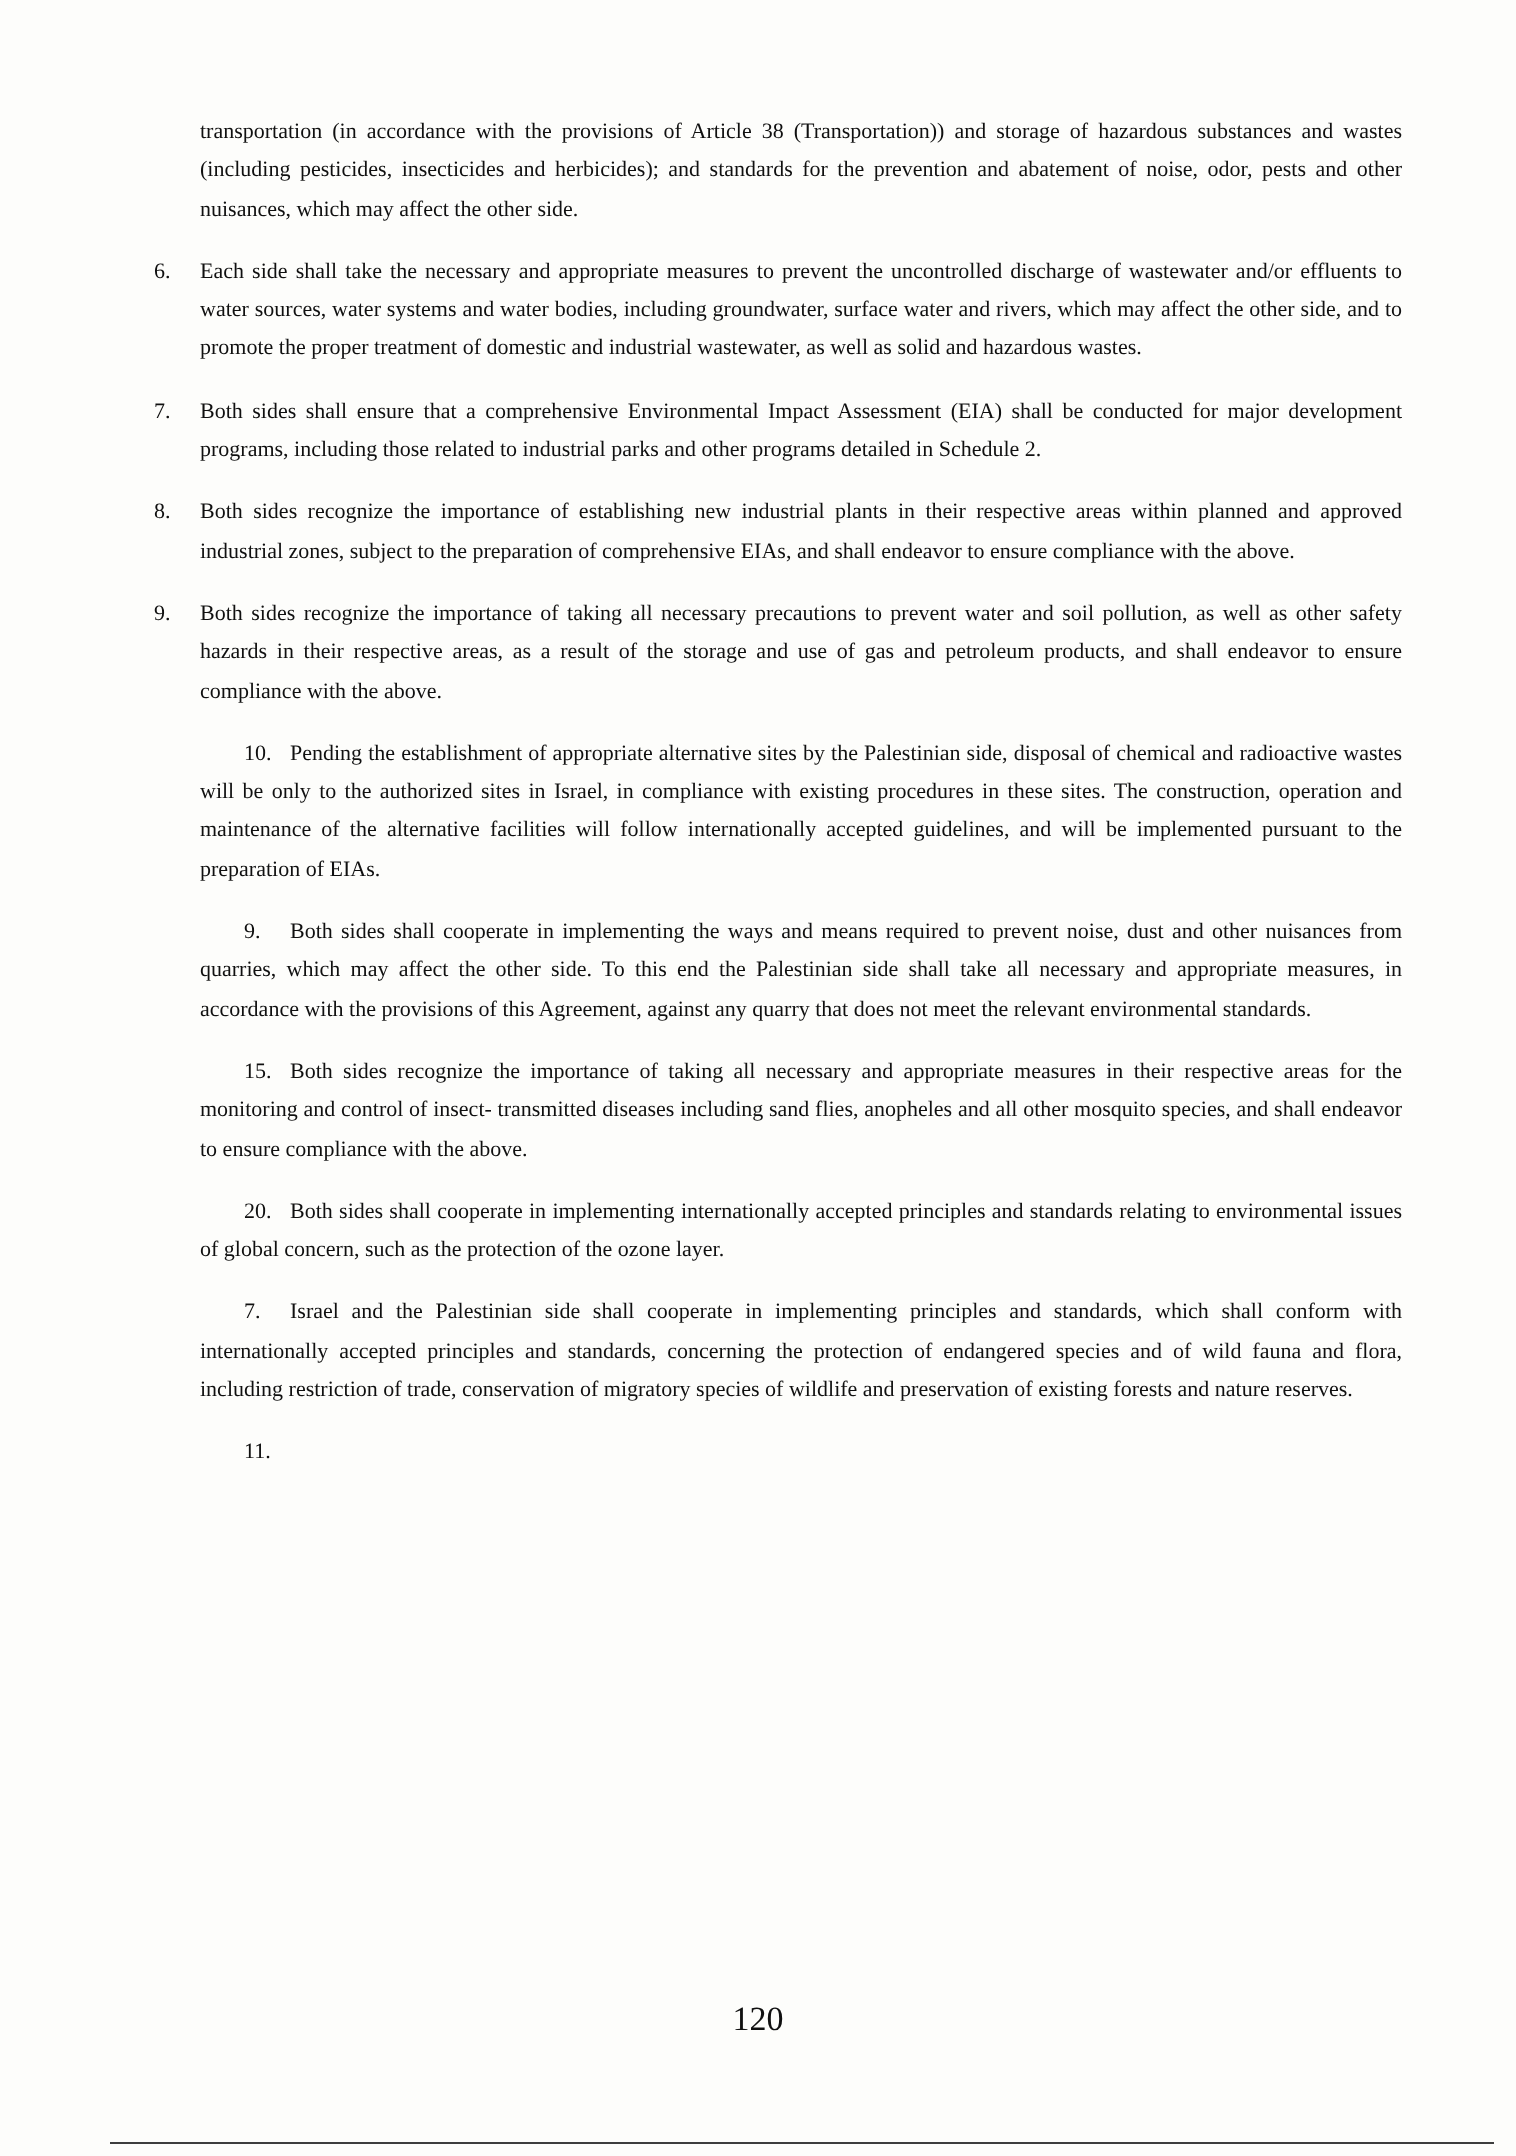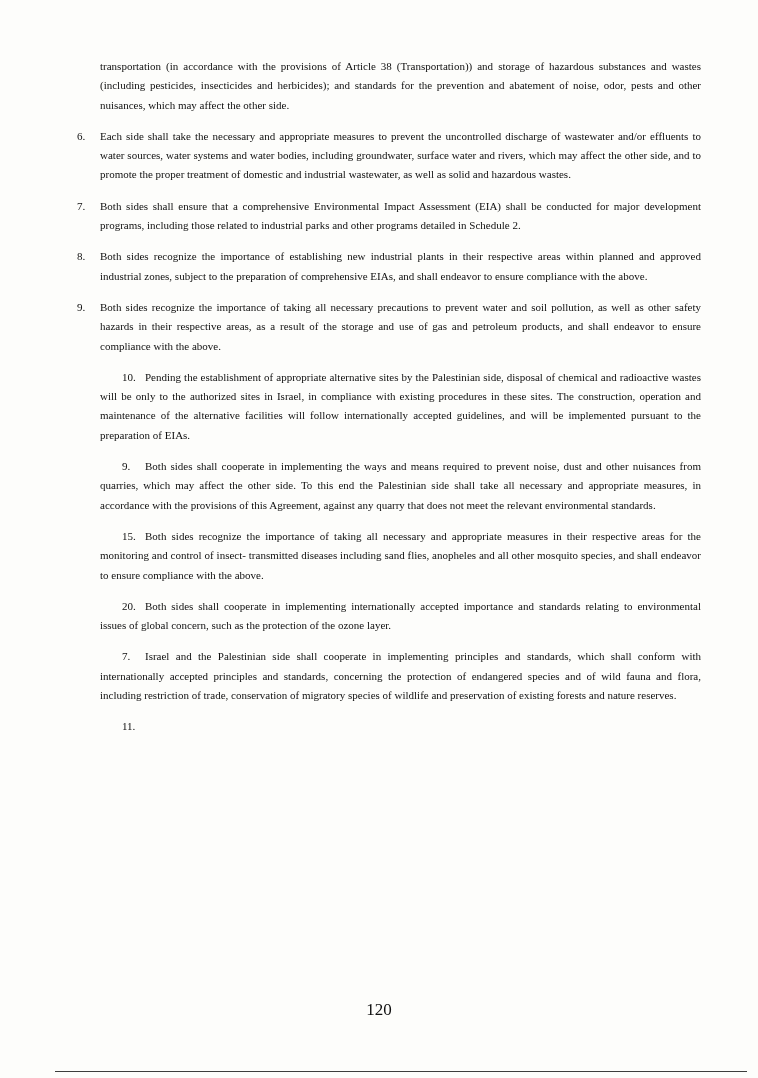--- a/index.html
+++ b/index.html
@@ -103,21 +103,21 @@
       <span class="item-text">Both sides shall cooperate in implementing the ways and means required to prevent noise, dust and other nuisances from quarries, which may affect the other side. To this end the Palestinian side shall take all necessary and appropriate measures, in accordance with the provisions of this Agreement, against any quarry that does not meet the relevant environmental standards.</span>
     </div>
 
     <div class="para tabbed">
       <span class="num">15.</span>
       <span class="item-text">Both sides recognize the importance of taking all necessary and appropriate measures in their respective areas for the monitoring and control of insect- transmitted diseases including sand flies, anopheles and all other mosquito species, and shall endeavor to ensure compliance with the above.</span>
     </div>
 
     <div class="para tabbed">
       <span class="num">20.</span>
-      <span class="item-text">Both sides shall cooperate in implementing internationally accepted importance and standards relating to environmental issues of global concern, such as the protection of the ozone layer.</span>
+      <span class="item-text">Both sides shall cooperate in implementing internationally accepted principles and standards relating to environmental issues of global concern, such as the protection of the ozone layer.</span>
     </div>
 
     <div class="para tabbed">
       <span class="num">7.</span>
       <span class="item-text">Israel and the Palestinian side shall cooperate in implementing principles and standards, which shall conform with internationally accepted principles and standards, concerning the protection of endangered species and of wild fauna and flora, including restriction of trade, conservation of migratory species of wildlife and preservation of existing forests and nature reserves.</span>
     </div>
 
     <div class="para tabbed">
       <span class="num">11.</span>
     </div>

